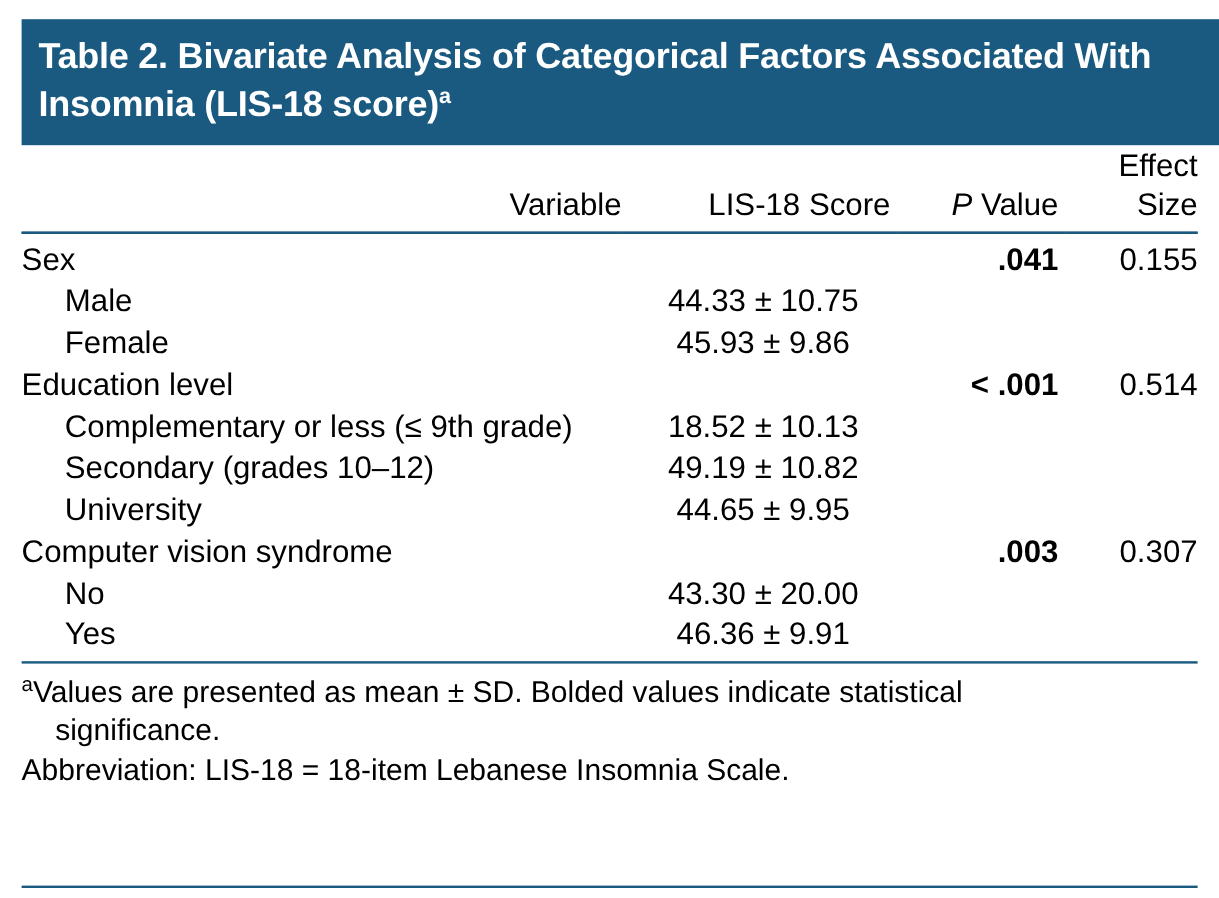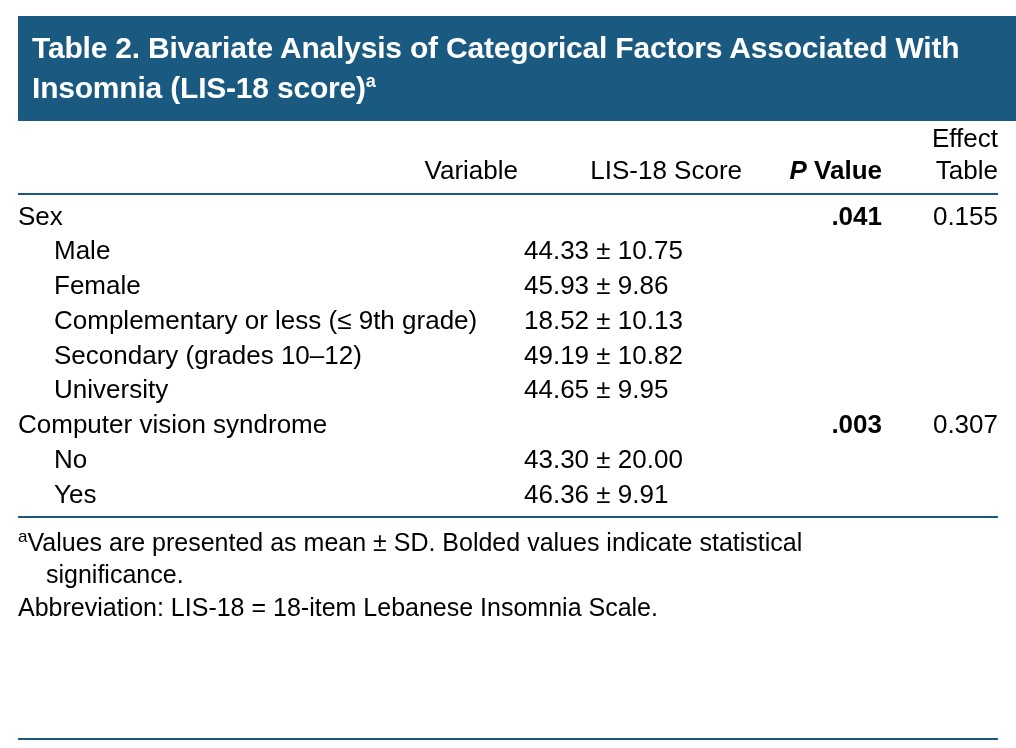--- a/index.html
+++ b/index.html
@@ -49,34 +49,34 @@
   table.data col.c-es    { width: 110px; }
 
   thead th {
     font-weight: normal;
     vertical-align: bottom;
     padding: 2px 0 6px 0;
     line-height: 1.22;
   }
   thead th.h-var   { text-align: left; }
   thead th.h-score { text-align: center; padding-right: 6px; }
-  thead th.h-p     { text-align: right; padding-right: 6px; font-weight: bold; }
+  thead th.h-p     { text-align: right; padding-right: 6px; }
   thead th.h-es    { text-align: right; }
   thead th.h-es .two-line { display: block; }
   thead tr.head-row th { border-bottom: 2.5px solid #1b5a80; text-align: right; }
   .italic { font-style: italic; }
 
   tbody td {
     padding: 1px 0;
     line-height: 1.26;
     vertical-align: top;
   }
   tbody tr.group td.v { text-align: left; }
   tbody tr.sub td.v { text-align: left; padding-left: 36px; }
-  td.score { text-align: left; padding-left: 6px; white-space: nowrap; }
+  td.score { text-align: center; padding-left: 6px; white-space: nowrap; }
   td.pval  { text-align: right; padding-right: 6px; font-weight: bold; white-space: nowrap; }
   td.es    { text-align: right; white-space: nowrap; }
   tbody tr.first-row td { padding-top: 5px; }
   tbody tr.last-row td { padding-bottom: 6px; }
 
   .rule-bottom {
     width: 980px;
     border-top: 2.5px solid #1b5a80;
     margin-top: 0;
   }
@@ -118,21 +118,21 @@
       <col class="c-p">
       <col class="c-es">
     </colgroup>
     <thead>
       <tr class="head-row">
         <th class="h-var">Variable</th>
         <th class="h-score">LIS-18 Score</th>
         <th class="h-p"><span class="italic">P</span> <span>Value</span></th>
         <th class="h-es">
             <span class="two-line">Effect</span>
-            <span class="two-line">Table</span>
+            <span class="two-line">Size</span>
           </th>
       </tr>
     </thead>
     <tbody>
       <tr class="group first-row">
         <td class="v">Sex</td>
         <td class="score"></td>
         <td class="pval">.041</td>
         <td class="es">0.155</td>
       </tr>
@@ -141,20 +141,26 @@
         <td class="score">44.33 ± 10.75</td>
         <td class="pval"></td>
         <td class="es"></td>
       </tr>
       <tr class="sub">
         <td class="v">Female</td>
         <td class="score">45.93 ± 9.86</td>
         <td class="pval"></td>
         <td class="es"></td>
       </tr>
+      <tr class="group">
+        <td class="v">Education level</td>
+        <td class="score"></td>
+        <td class="pval">&lt; .001</td>
+        <td class="es">0.514</td>
+      </tr>
       <tr class="sub">
         <td class="v">Complementary or less (≤ 9th grade)</td>
         <td class="score">18.52 ± 10.13</td>
         <td class="pval"></td>
         <td class="es"></td>
       </tr>
       <tr class="sub">
         <td class="v">Secondary (grades 10–12)</td>
         <td class="score">49.19 ± 10.82</td>
         <td class="pval"></td>

